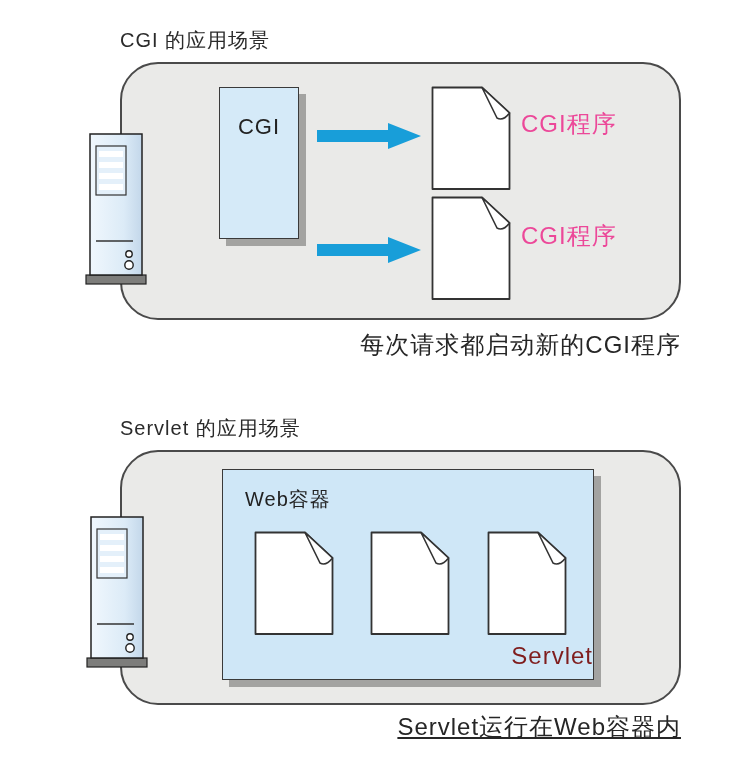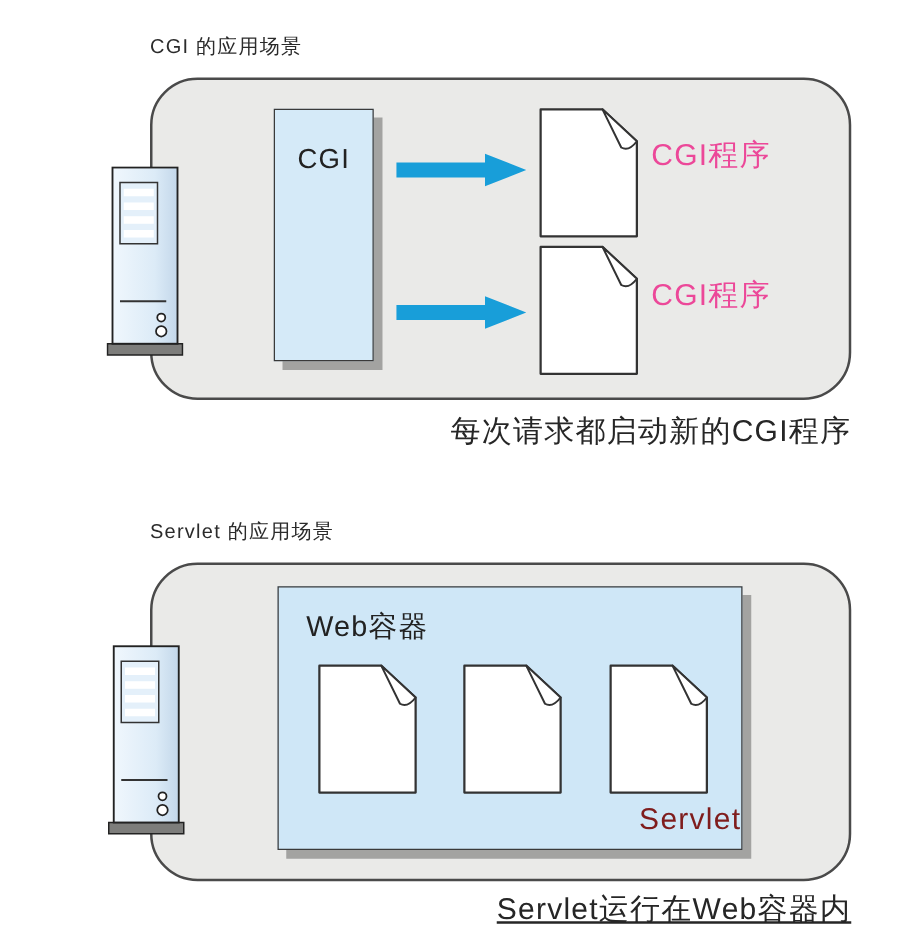--- a/index.html
+++ b/index.html
@@ -9,21 +9,21 @@
     color:#2a2a2a;
   }
   .stage{
     position:relative;
     width:734px;height:760px;
     background:#ffffff;
     overflow:hidden;
   }
   .abs{position:absolute;}
   .section-title{
-    font-size:16px;
+    font-size:20px;
     letter-spacing:1px;
     color:#2b2b2b;
     white-space:nowrap;
   }
   .panel{
     background:#eaeae8;
     border:2px solid #4a4a4a;
     border-radius:38px;
     box-sizing:border-box;
   }
@@ -48,21 +48,21 @@
   }
   .caption{
     font-size:24px;
     letter-spacing:1px;
     color:#262626;
     text-align:right;
     white-space:nowrap;
   }
   .web-label{
     position:absolute;left:22px;top:16px;
-    font-size:23px;letter-spacing:1px;color:#222;text-align:right;
+    font-size:20px;letter-spacing:1px;color:#222;text-align:right;
   }
   .servlet-label{
     position:absolute;left:0;right:0;top:172px;
     text-align:right;font-size:24px;letter-spacing:1px;color:#7f1d1d;
   }
   svg{display:block;}
 </style>
 </head>
 <body>
 
@@ -85,21 +85,21 @@
     <rect x="11" y="13" width="30" height="49" fill="#e4f0fa" stroke="#333" stroke-width="1.2"></rect>
     <rect x="14" y="18" width="24" height="6" fill="#ffffff"></rect>
     <rect x="14" y="29" width="24" height="6" fill="#ffffff"></rect>
     <rect x="14" y="40" width="24" height="6" fill="#ffffff"></rect>
     <rect x="14" y="51" width="24" height="6" fill="#ffffff"></rect>
     <line x1="11" y1="108" x2="48" y2="108" stroke="#333" stroke-width="1.6"></line>
     <circle cx="44" cy="121" r="3.2" fill="#ffffff" stroke="#222" stroke-width="1.4"></circle>
     <circle cx="44" cy="132" r="4.2" fill="#ffffff" stroke="#222" stroke-width="1.4"></circle>
   </svg>
 
-  <div class="abs blue-box" style="left:219px;top:87px;width:80px;height:202px;">
+  <div class="abs blue-box" style="left:219px;top:87px;width:80px;height:152px;">
     <div class="box-label" style="margin-top:26px;">CGI</div>
   </div>
 
   <svg class="abs" style="left:317px;top:122px;" width="105" height="28" viewBox="0 0 105 28">
     <polygon points="0,8 71,8 71,1 104,14 71,27 71,20 0,20" fill="#189ed9"></polygon>
   </svg>
   <svg class="abs" style="left:317px;top:236px;" width="105" height="28" viewBox="0 0 105 28">
     <polygon points="0,8 71,8 71,1 104,14 71,27 71,20 0,20" fill="#189ed9"></polygon>
   </svg>
 

